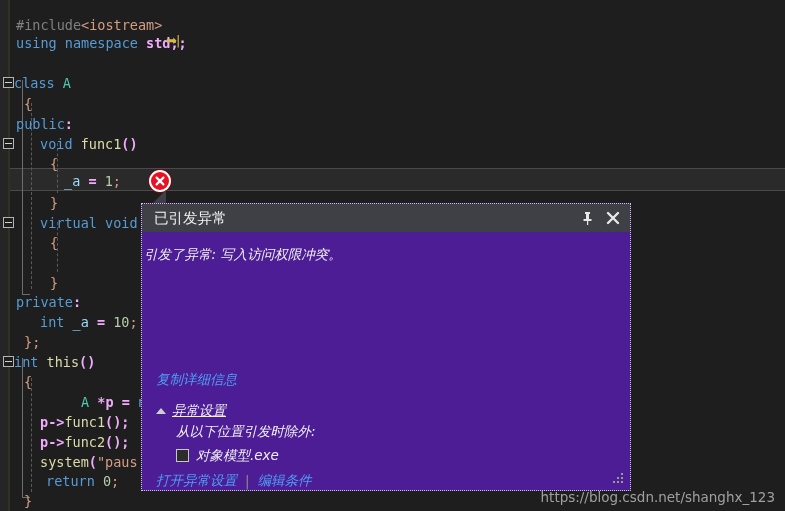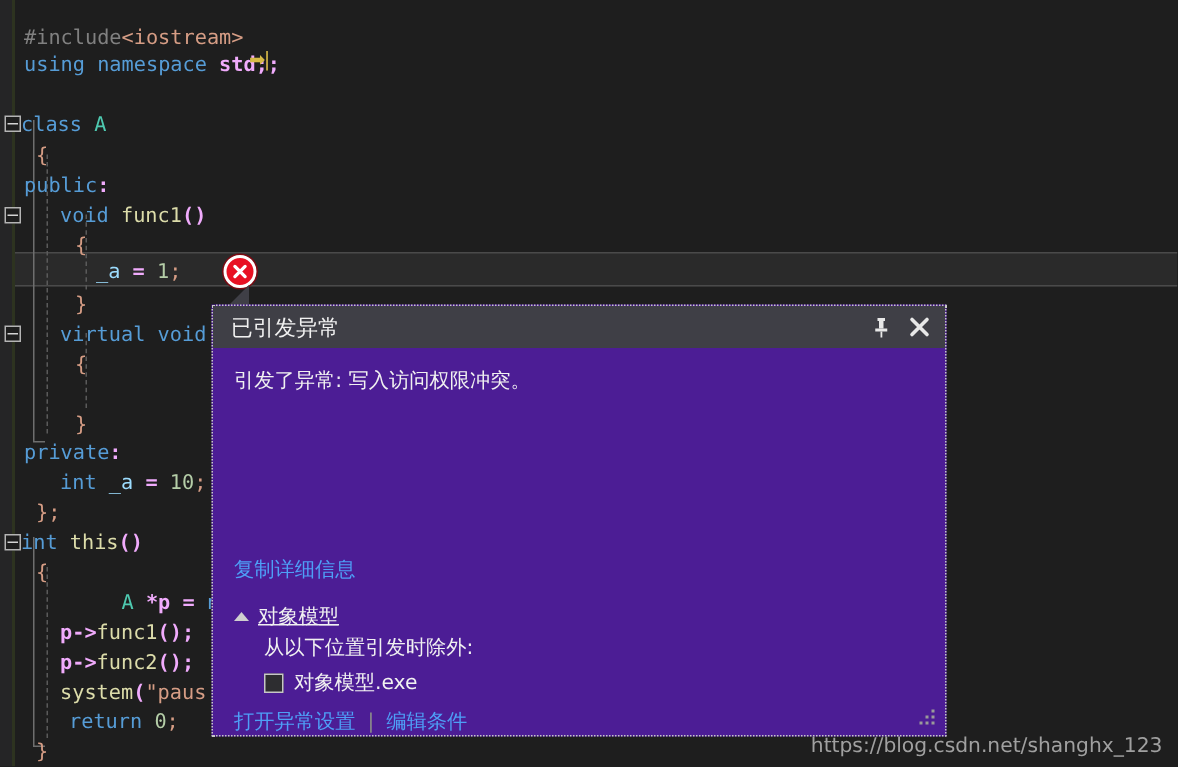--- a/index.html
+++ b/index.html
@@ -89,21 +89,21 @@
   #dialog-title{
     margin-left:12px;font-size:14.5px;color:#f1f1f1;
     font-family:"DejaVu Sans","Liberation Sans",sans-serif;
   }
   .title-btn{
     width:26px;height:26px;display:flex;align-items:center;justify-content:center;
     color:#e8e8e8;cursor:pointer;
   }
   #title-actions{margin-left:auto;display:flex;align-items:center;padding-right:4px;}
 
-  #dialog-body{position:absolute;left:0;top:28px;right:0;bottom:0;padding:12px 14px 0 14px;}
+  #dialog-body{position:absolute;left:0;top:28px;right:0;bottom:0;padding:12px 14px 0 2px;font-style:italic;}
   .msg-line{
     font-size:13.5px;line-height:20px;color:#f1f1f1;
     font-family:"DejaVu Sans","Liberation Sans",sans-serif;
   }
   .msg-line b{font-weight:bold;}
   #copy-link{
     position:absolute;left:14px;top:139px;
     color:#4e9ff7;font-size:13.5px;cursor:pointer;
     font-family:"DejaVu Sans","Liberation Sans",sans-serif;
   }
@@ -239,21 +239,21 @@
   </div>
 
   <div id="dialog-body">
     <div class="msg-line">引发了异常: 写入访问权限冲突。</div>
 
     <div id="copy-link">复制详细信息</div>
 
     <div id="settings-section">
       <div class="expander-row">
         <span id="expander-caret"></span>
-        <span id="expander-label">对象模型</span>
+        <span id="expander-label">异常设置</span>
       </div>
 
 
       <div class="sub-text">从以下位置引发时除外:</div>
 
       <div class="cb-row indented">
         <span class="cb"></span>
         <span class="cb-label">对象模型.exe</span>
       </div>
 

